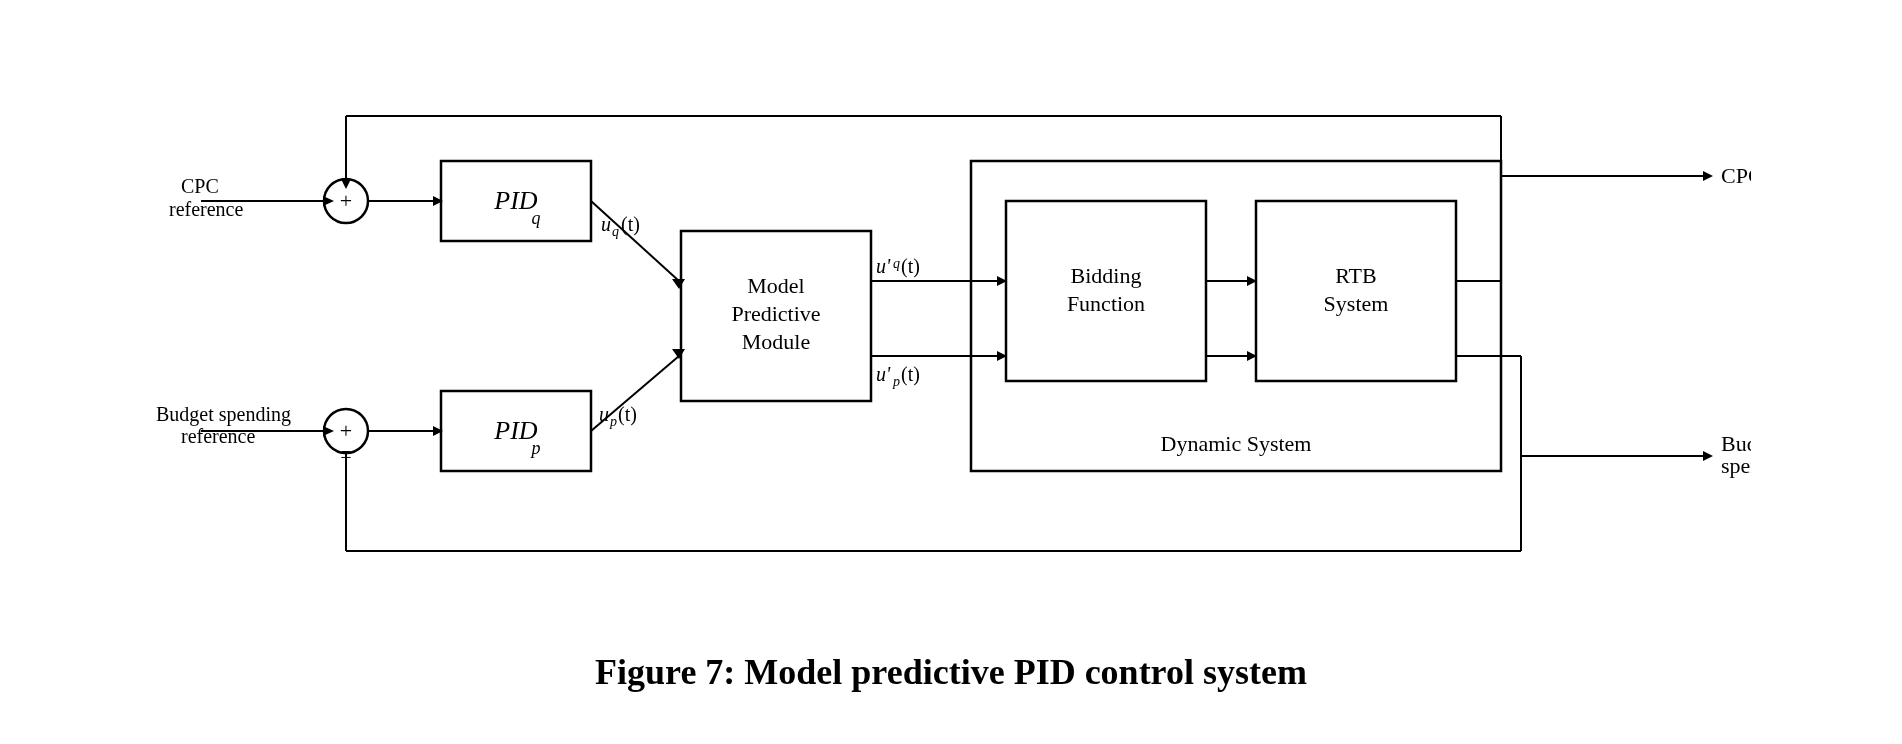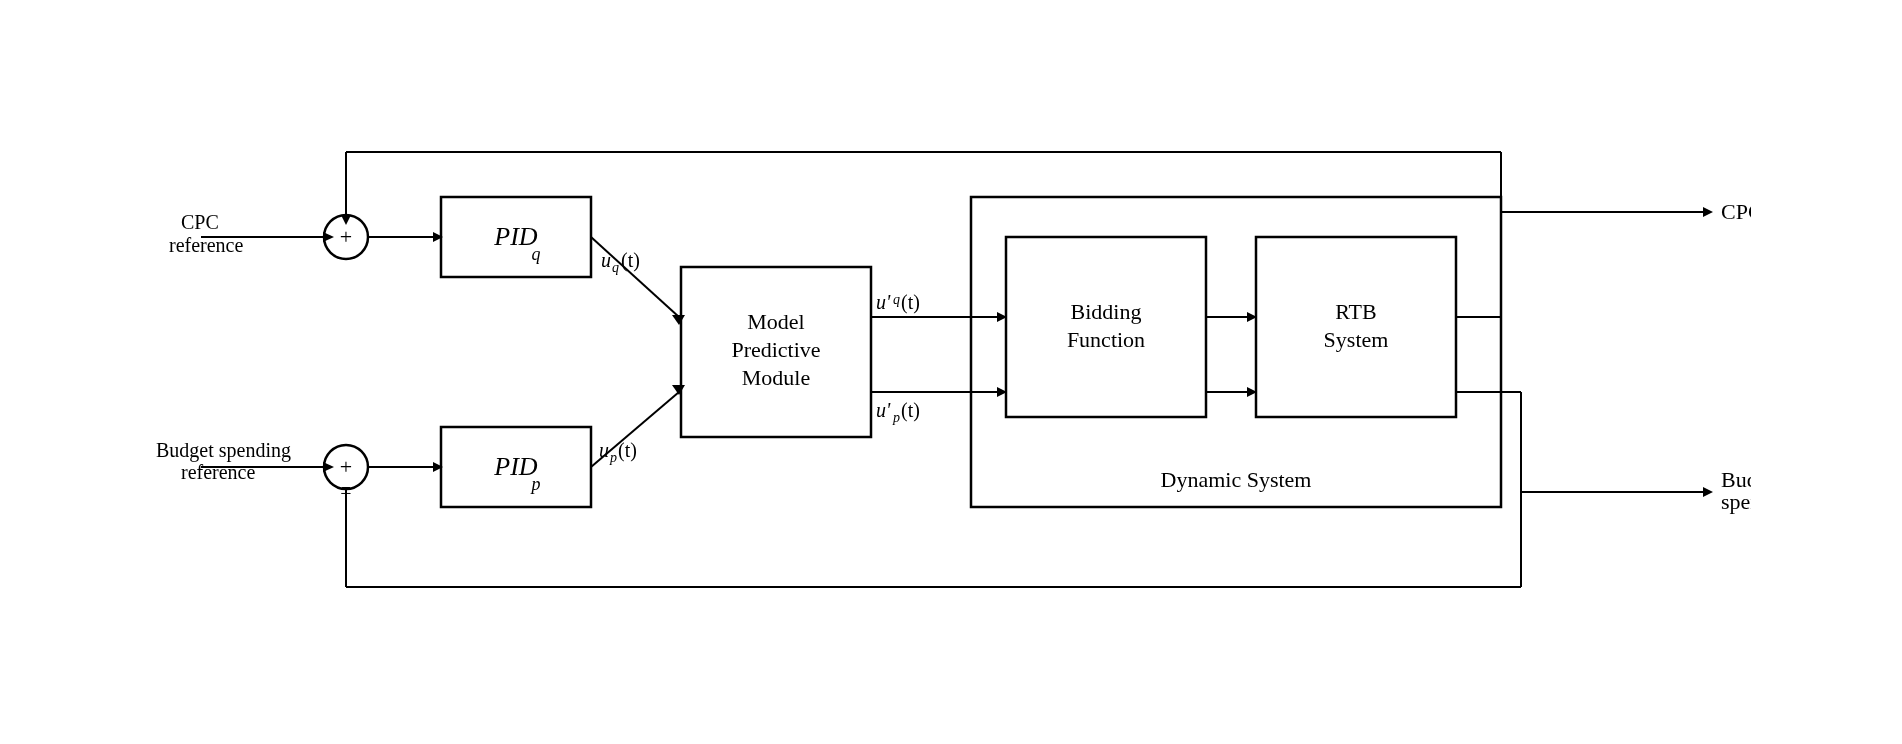--- a/index.html
+++ b/index.html
@@ -152,13 +152,14 @@
     <line x1="195" y1="55" x2="195" y2="118" stroke="black" stroke-width="2"></line>
     <polygon points="190,118 200,118 195,128" fill="black"></polygon>
 
     <line x1="1370" y1="395" x2="1370" y2="490" stroke="black" stroke-width="2"></line>
     <line x1="195" y1="490" x2="1370" y2="490" stroke="black" stroke-width="2"></line>
     <line x1="195" y1="392" x2="195" y2="490" stroke="black" stroke-width="2"></line>
     <polygon points="190,390 200,390 195,394" fill="black"></polygon>
 
   </svg>
 
+  <div class="figure-title">Figure 7: Model predictive PID control system</div>
 </div>
 
 </body></html>

